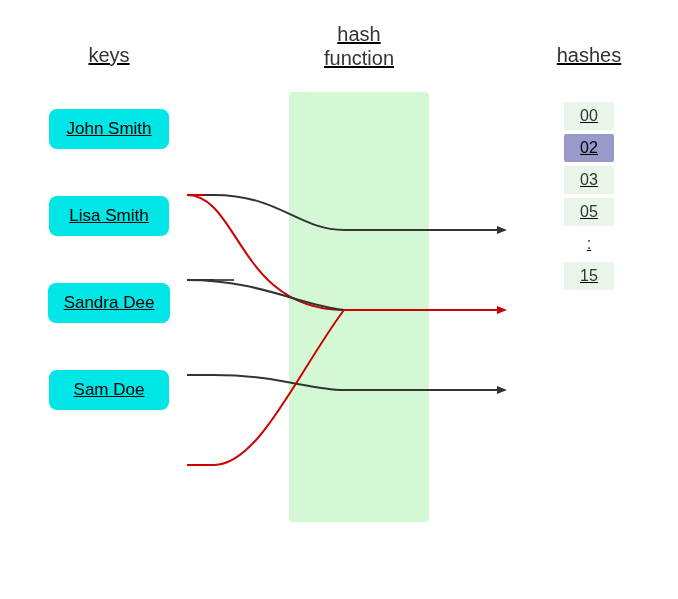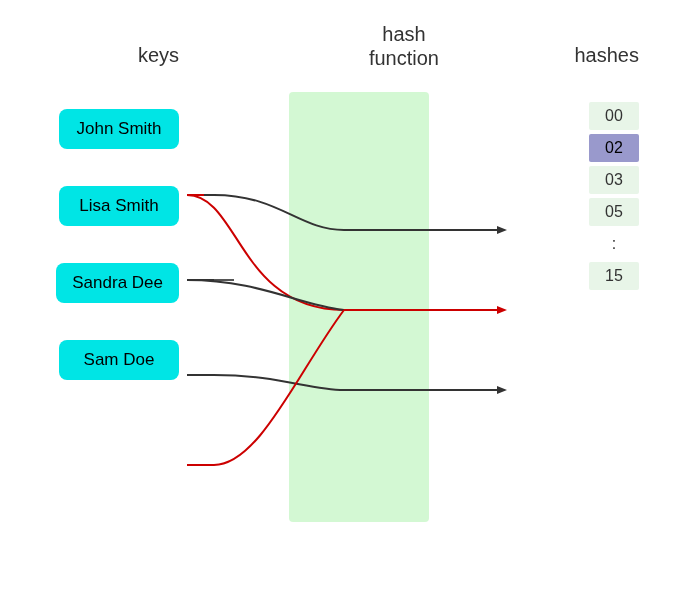--- a/index.html
+++ b/index.html
@@ -18,21 +18,22 @@
       width: 600px;
       height: 560px;
       display: flex;
       flex-direction: row;
       align-items: flex-start;
       justify-content: space-between;
     }
     .column {
       display: flex;
       flex-direction: column;
-      align-items: flex-end;
+      align-items: center;
+      text-decoration: underline;
     }
     .col-header {
       font-size: 20px;
       color: #333;
       text-align: center;
       margin-bottom: 20px;
       min-height: 52px;
       display: flex;
       align-items: center;
       justify-content: center;
@@ -44,21 +45,21 @@
       gap: 7px;
     }
     .keys-col .col-header {
       font-size: 20px;
     }
     .key-box {
       background: #00e5e5;
       color: #000;
       font-size: 17px;
       padding: 10px 16px;
-      margin-bottom: 30px;
+      margin-bottom: 40px;
       min-width: 120px;
       text-align: center;
       border-radius: 8px;
     }
     
     .hash-col {
       width: 160px;
       padding-top: 0;
       position: relative;
     }

